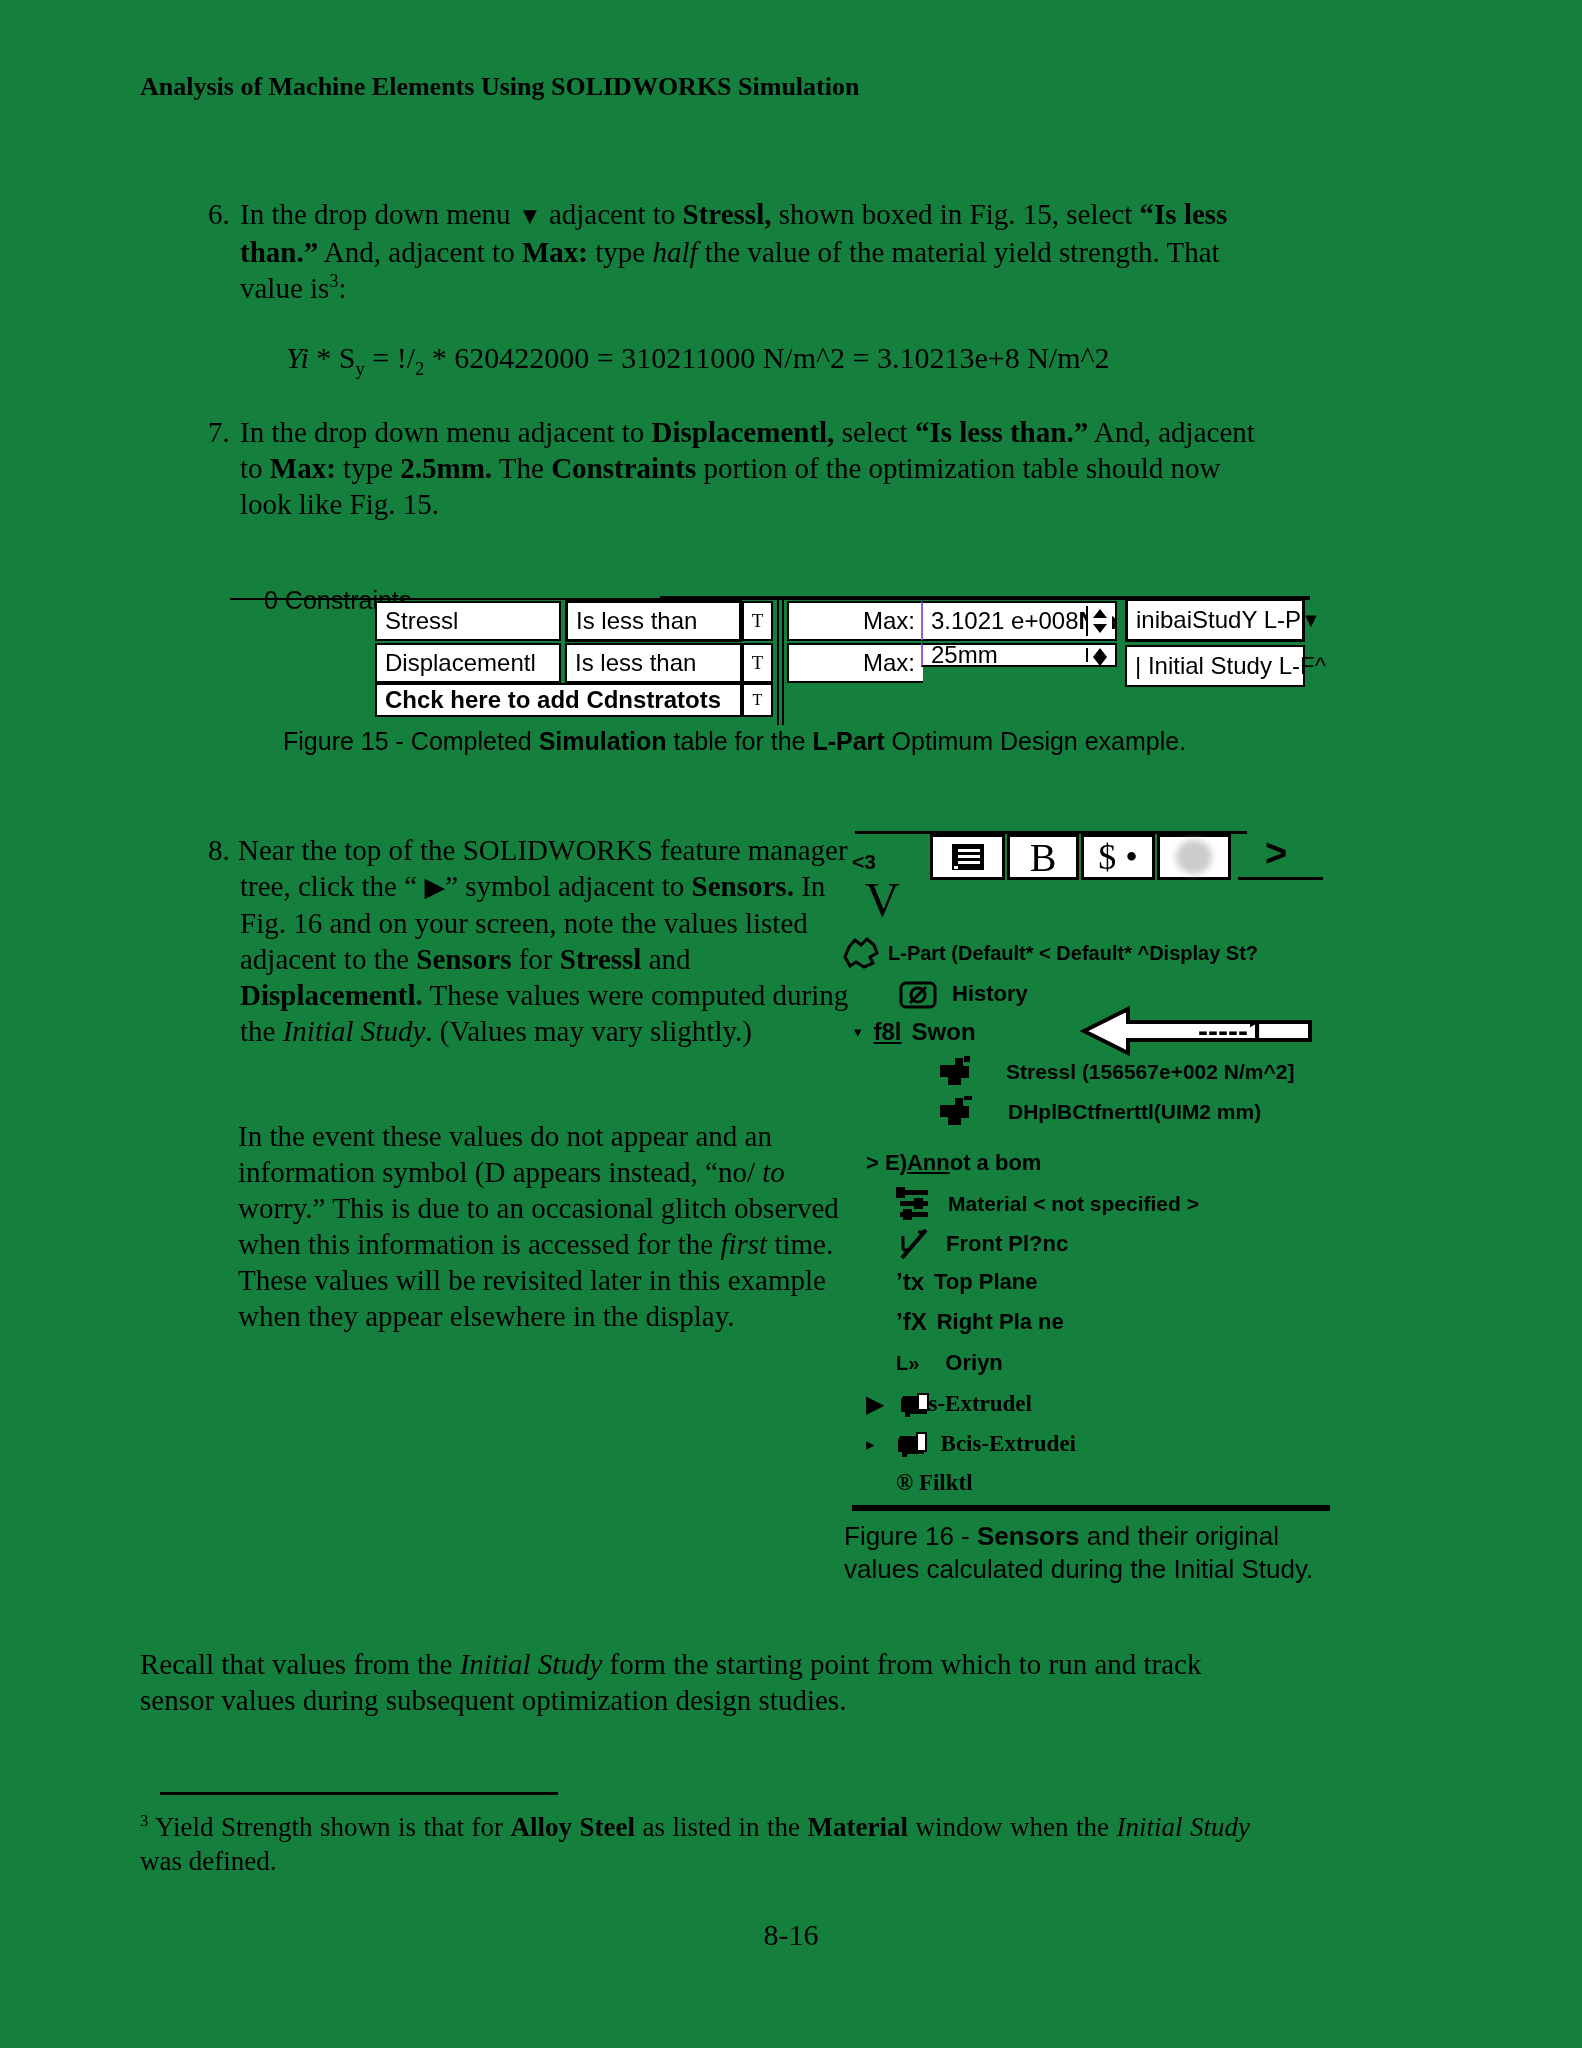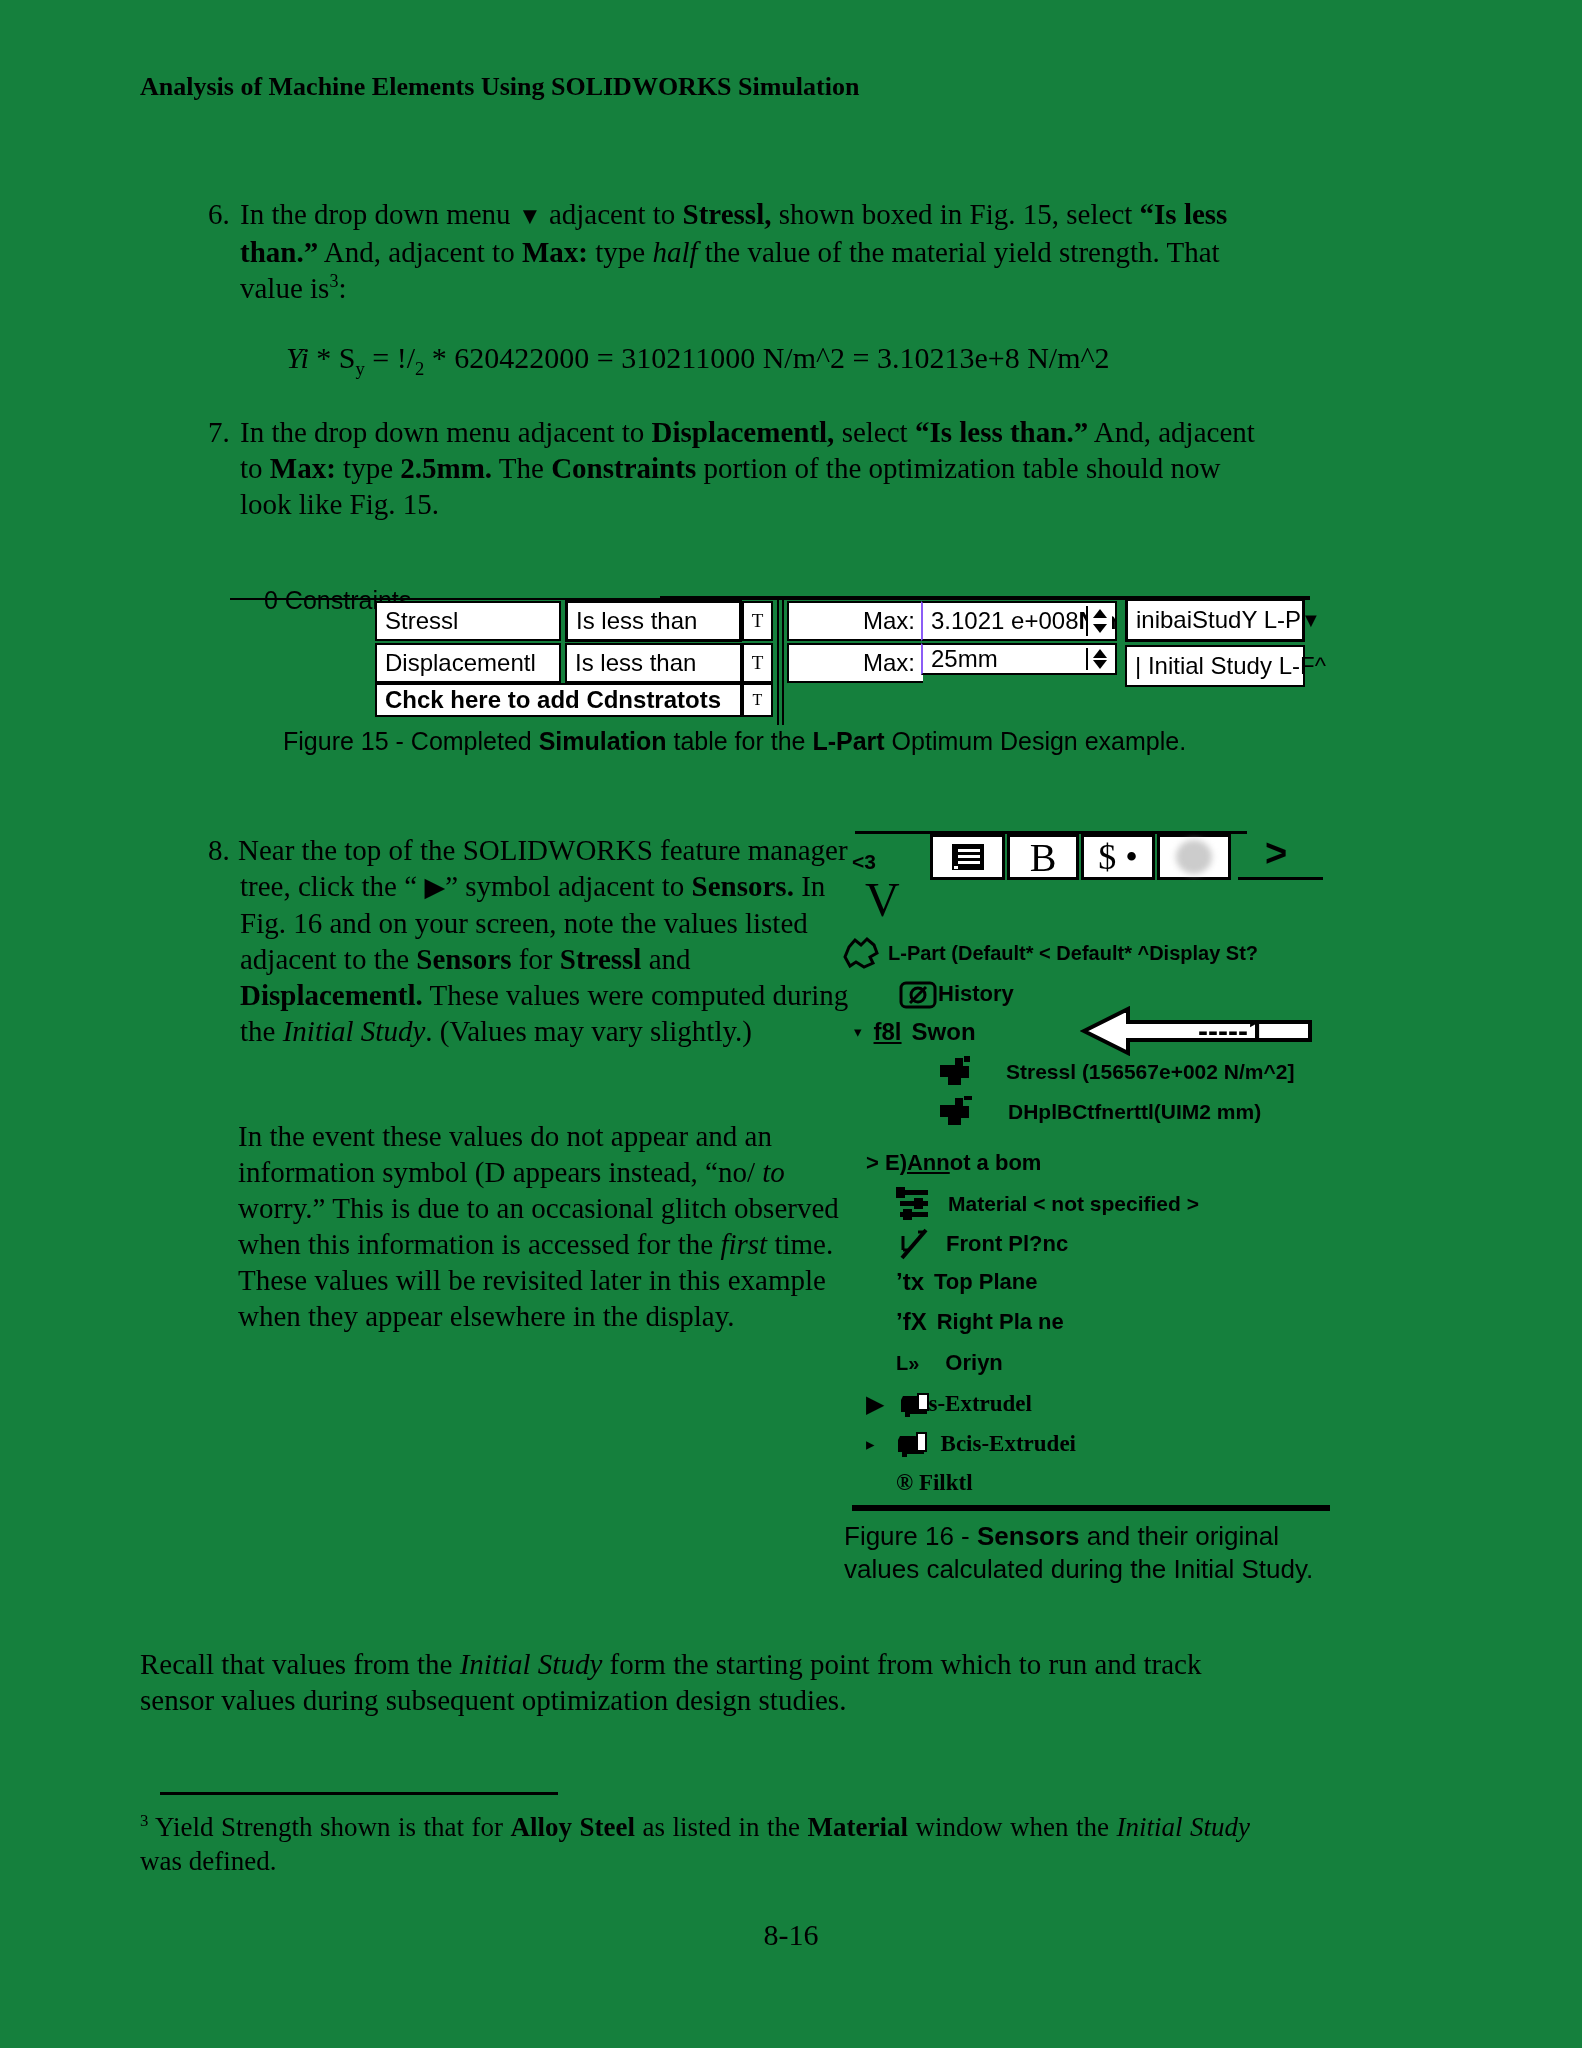--- a/index.html
+++ b/index.html
@@ -98,21 +98,21 @@
       </div>
     <div class="cell" style="left:335px;top:71px;width:177px;height:40px;">
         <span>Is less than</span>
       </div>
     <div class="cell tcell" style="left:512px;top:71px;width:31px;height:40px;">
         <span>T</span>
       </div>
     <div class="cell maxcell" style="left:557px;top:71px;width:136px;height:40px;">
         <span>Max:</span>
       </div>
-    <div class="cell valcell" style="left:691px;top:71px;width:196px;height:32px;padding-right:30px;">
+    <div class="cell valcell" style="left:691px;top:71px;width:196px;height:24px;padding-right:30px;">
       <span>25mm</span>
       <span class="spin">
           <span class="tri-up"></span>
           <span class="tri-dn"></span>
         </span>
     </div>
     <div class="studybox" style="left:895px;top:73px;width:180px;height:42px;border-width:2px;">
       <span>| Initial Study L-F^</span>
     </div>
 
@@ -161,21 +161,21 @@
     <div class="abs sans" style="left:12px;top:40px;font-size:21px;font-weight:bold;">&lt;3</div>
     <div class="abs" style="left:25px;top:62px;font-size:48px;">V</div>
 
     <div class="trow" style="left:2px;top:126px;gap:8px;">
       <svg width="38" height="34" viewBox="0 0 38 34">
         <path d="M7 11 L13 4 L19 9 L25 3 L32 9 L35 17 L28 21 L31 27 L22 31 L14 26 L8 30 L3 21 Z" fill="none" stroke="#000" stroke-width="3"></path>
       </svg>
       <span class="tlabel" style="font-size:20px;">L-Part (Default* &lt; Default* ^Display St?</span>
     </div>
 
-    <div class="trow" style="left:58px;top:168px;">
+    <div class="trow" style="left:58px;top:168px;gap:14px;">
       <svg width="40" height="32" viewBox="0 0 40 32">
         <rect x="3" y="5" width="34" height="24" rx="5" fill="none" stroke="#000" stroke-width="3"></rect>
         <circle cx="20" cy="17" r="7" fill="none" stroke="#000" stroke-width="3"></circle>
         <line x1="12" y1="25" x2="28" y2="9" stroke="#000" stroke-width="3"></line>
       </svg>
       <span class="tlabel2">History</span>
     </div>
 
     <div class="trow" style="left:14px;top:208px;">
       <span style="font-size:15px;">▾</span>

